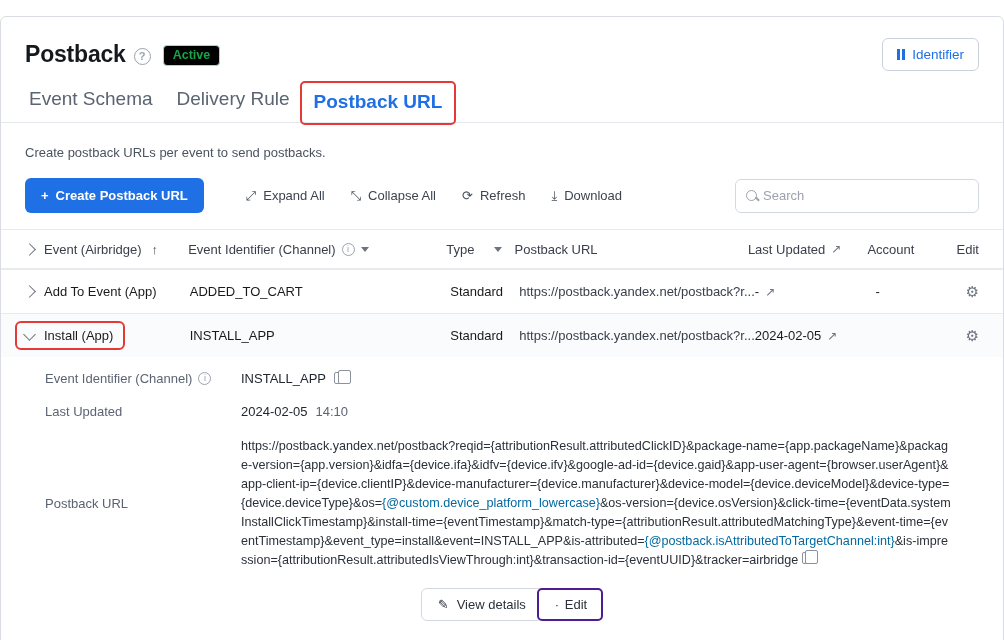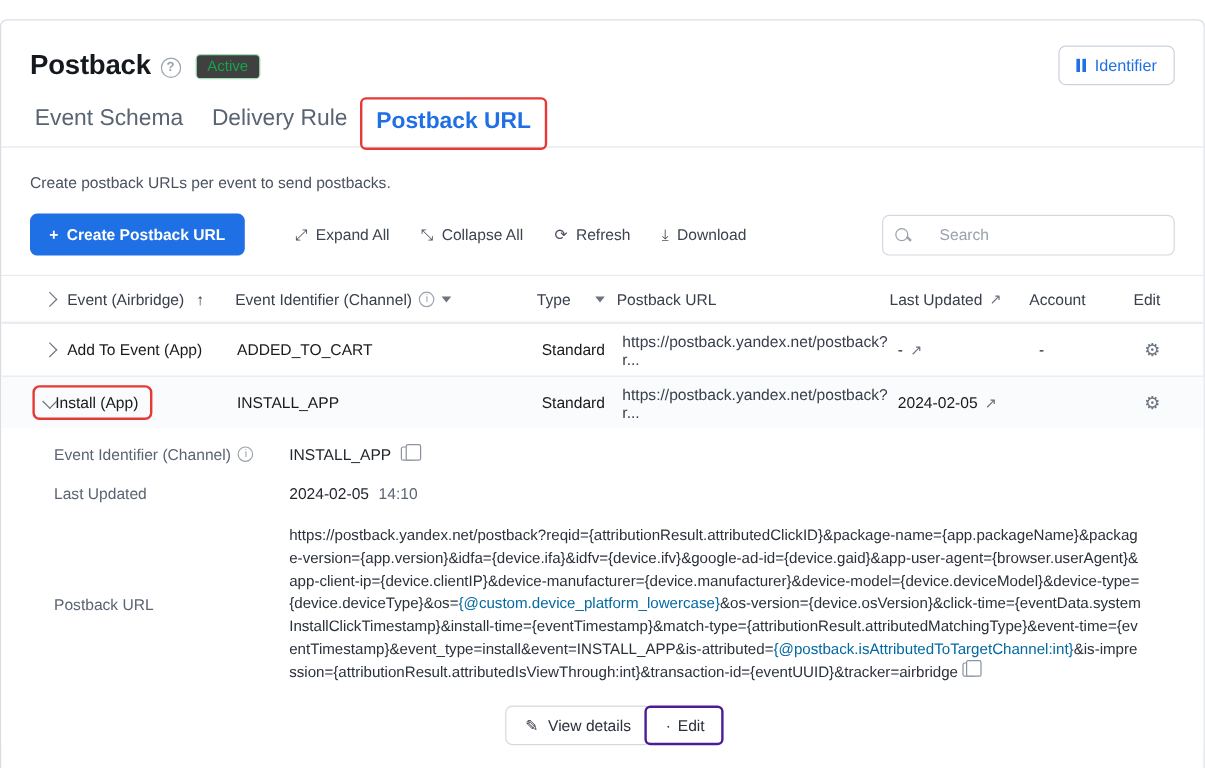--- a/index.html
+++ b/index.html
@@ -41,27 +41,27 @@
     font-size: 11px;
     line-height: 14px;
     text-align: center;
     margin-left: 8px;
     margin-top: 4px;
     font-weight: bold;
   }
   .status-badge {
     margin-left: 12px;
     margin-top: 3px;
-    background: #404040;
+    background: #000000;
     color: #17a34a;
     border: 1px solid #9fe0b6;
     border-radius: 4px;
     font-size: 12.5px;
     padding: 2px 9px 3px 9px;
-    font-weight: normal;
+    font-weight: bold;
   }
   .spacer { flex: 1; }
   .deactivate-btn {
     display: flex; align-items: center; gap: 7px;
     border: 1px solid #c9d2dd;
     border-radius: 6px;
     background: #fff;
     color: #1f6fe5;
     font-size: 13.5px;
     padding: 8px 14px;
@@ -138,21 +138,21 @@
   }
   .t-icon { font-size: 13px; color: #4a515d; }
   .search-box {
     margin-left: auto;
     width: 244px;
     height: 34px;
     border: 1px solid #d3d9e0;
     border-radius: 6px;
     display: flex; align-items: center;
     padding: 0 10px;
-    gap: 24px;
+    gap: 4px;
   }
   .search-box input {
     border: none; outline: none;
     font-size: 13px;
     width: 100%;
     color: #3d4450;
     font-family: "Liberation Sans", sans-serif;
   }
   .search-box input::placeholder { color: #9aa2ad; }
   .mag {
@@ -171,22 +171,21 @@
     right: -4px; bottom: 0px;
   }
 
   
   .table { margin-top: 16px; width: 100%; }
   .row {
     display: flex; align-items: center;
     border-top: 1px solid #e8eaee;
     font-size: 13px;
     min-height: 44px;
-    padding: 0 36px;
-    justify-content: flex-end;
+    padding: 0 24px;
   }
   .row.head {
     color: #39404c;
     font-weight: normal;
     border-top: 1px solid #e8eaee;
     border-bottom: 1px solid #e8eaee;
     min-height: 40px;
   }
   .row.expanded { background: #fafbfc; }
   .c-event { width: 172px; display: flex; align-items: center; gap: 10px; }
@@ -225,21 +224,21 @@
   }
   .ext-arrow { color: #6c7480; font-size: 12px; }
   .gear {
     font-size: 15px; color: #6c7480; cursor: pointer;
   }
   .redbox {
     outline: 2px solid #e53935;
     border-radius: 4px;
   }
   .install-wrap {
-    display: inline-flex; align-items: center; 
+    display: inline-flex; align-items: center; gap: 10px;
     padding: 5px 10px 5px 8px;
     margin-left: -8px;
   }
 
   
   .detail {
     padding: 14px 24px 0 44px;
     background: #fff;
   }
   .d-row { display: flex; margin-bottom: 18px; font-size: 13px; }

